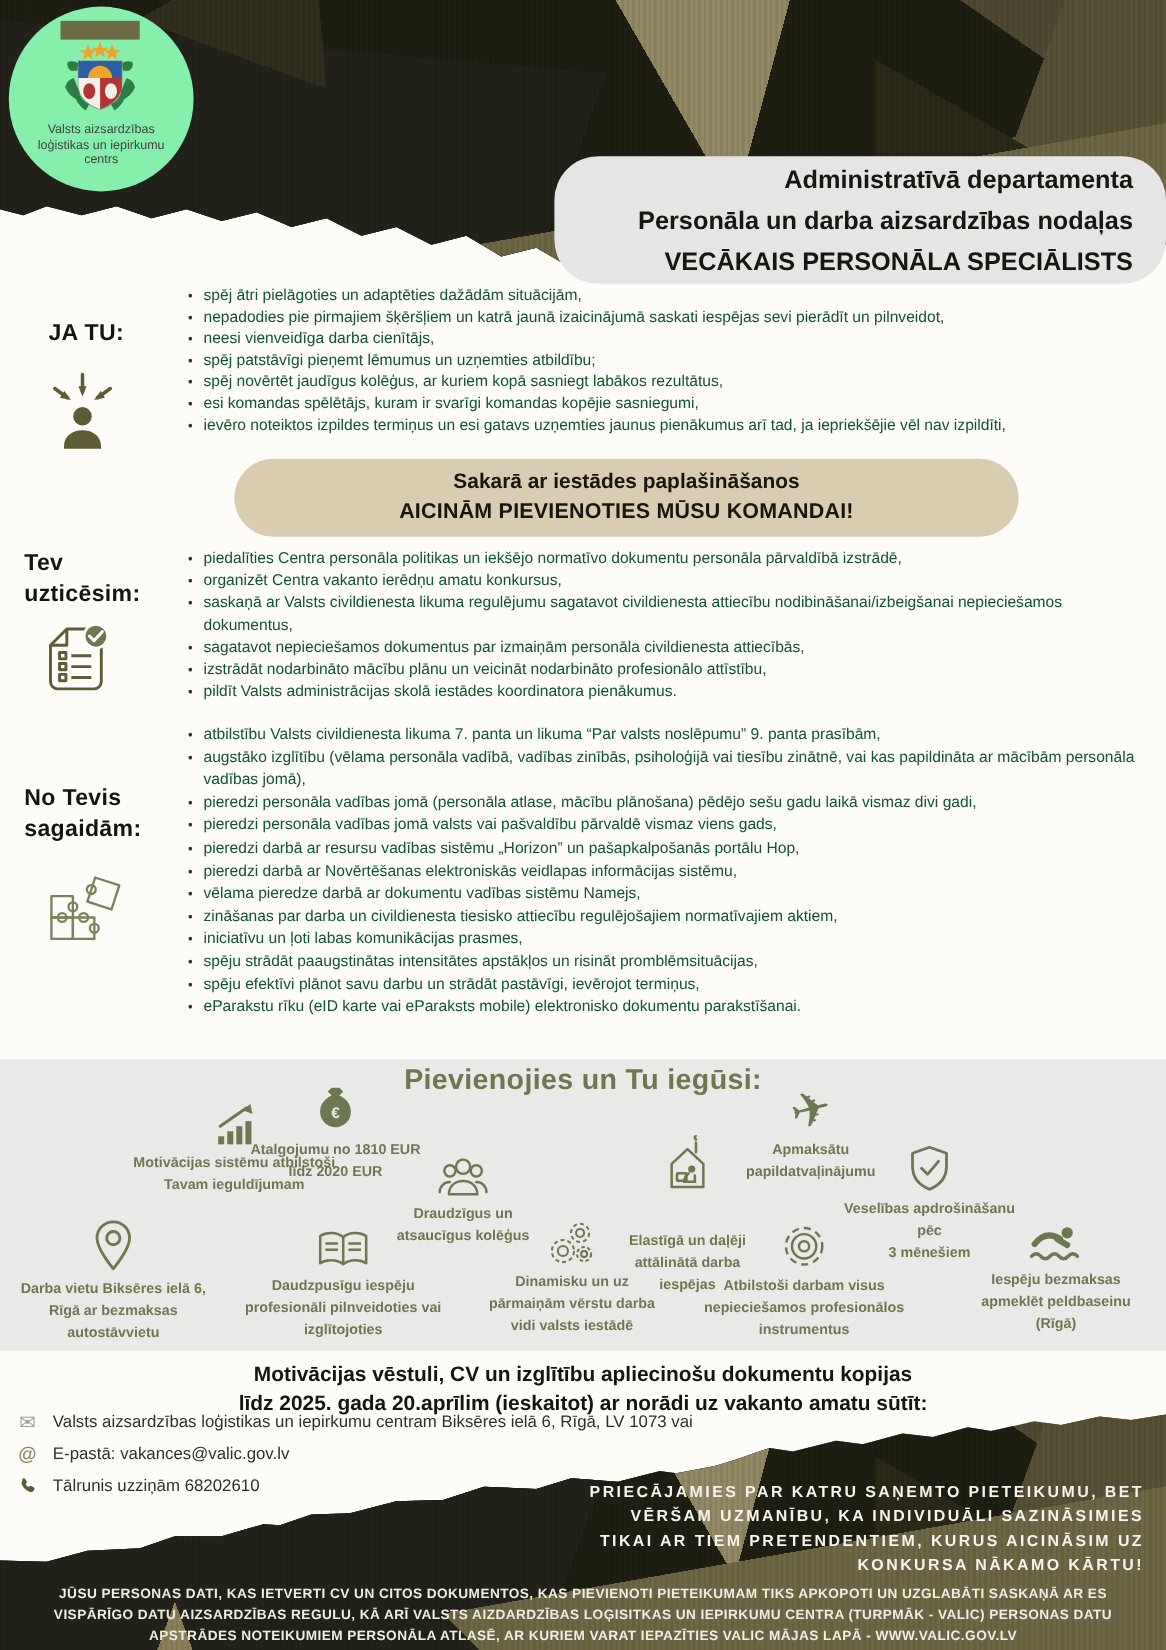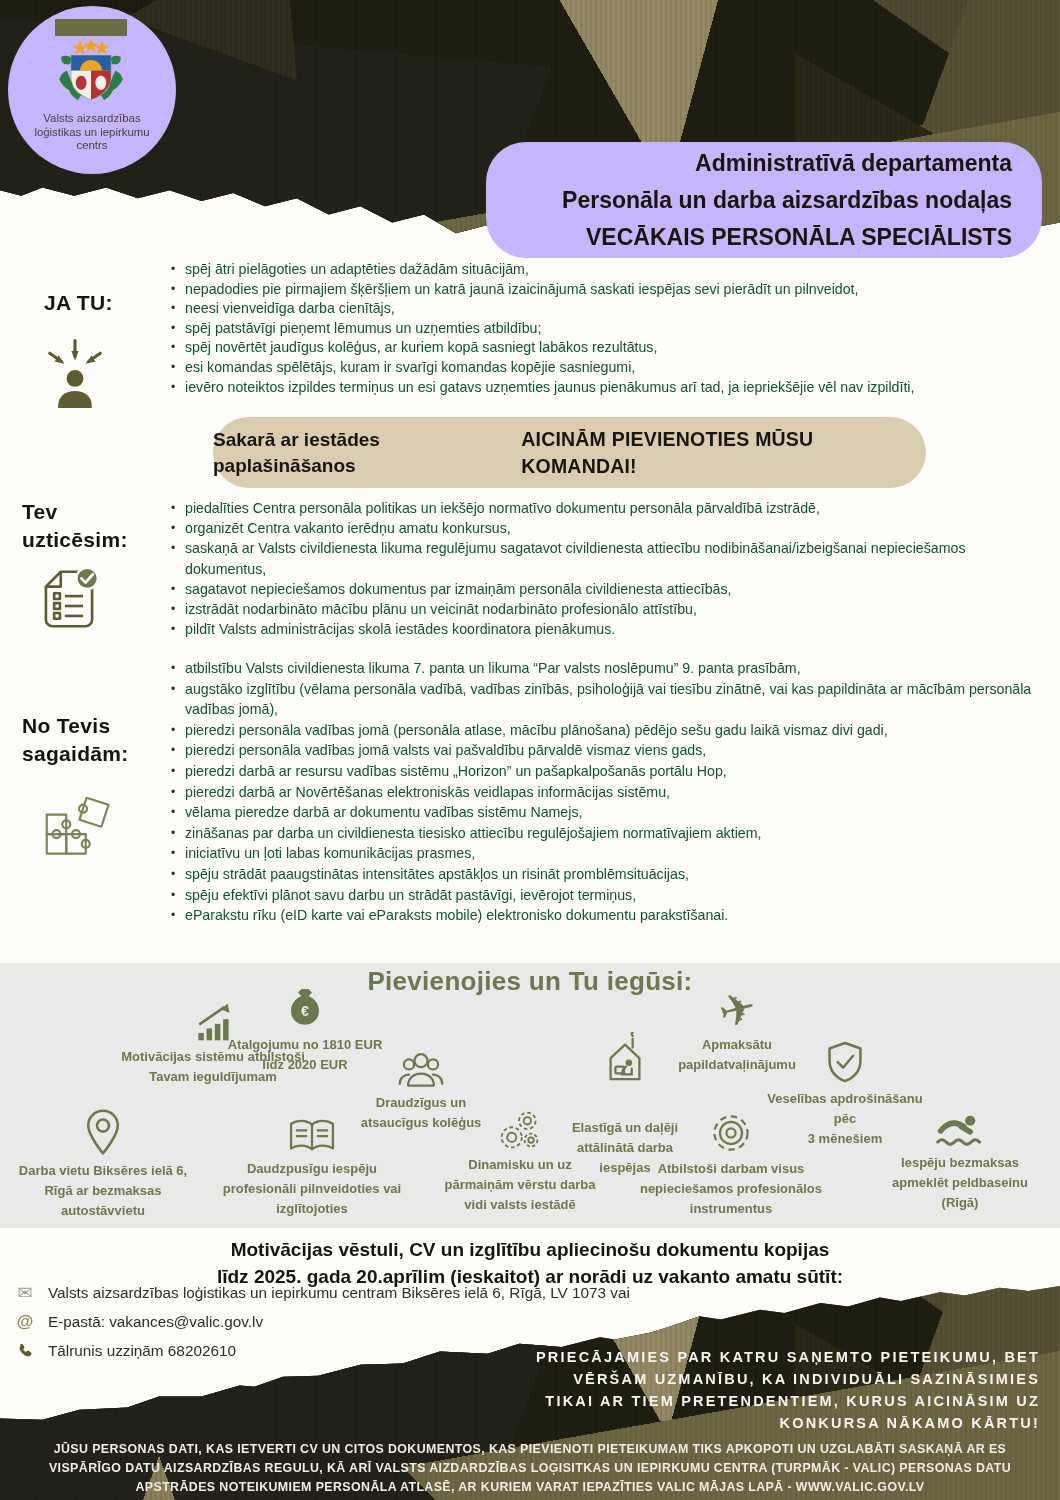--- a/index.html
+++ b/index.html
@@ -31,33 +31,33 @@
       37% 83%,34% 77%,31% 80%,28% 74%,25% 77%,22% 72%,19% 75%,16% 71%,13% 74%,10% 70%,
       7% 73%,4% 70%,2% 73%,0 71%);}
   .camo-bottom{top:1280px;height:220px;
     clip-path:polygon(0 100%,100% 100%,100% 2.7%,97% 5%,94.3% 3.5%,91% 7%,88.7% 5.5%,85% 9.5%,
       83% 8%,80% 12%,77.4% 10.5%,74% 15%,71.7% 13.5%,68% 18%,66% 16.5%,63% 21.5%,61.3% 24%,
       58% 27%,56.6% 26%,53% 30.5%,49% 29%,46% 33.5%,41.5% 32.5%,38% 38%,34% 38.5%,30% 43.5%,
       26.7% 44%,24% 48.5%,22.6% 48%,19% 53%,15% 53%,12% 58%,7.5% 59%,4% 63.5%,0 63%);}
 
   
   .logo-circle{position:absolute;left:8px;top:6px;width:168px;height:168px;border-radius:50%;
-    background:#c4b5fd;z-index:5;}
+    background:#86efac;z-index:5;}
   .logo-tab{position:absolute;left:47px;top:13px;width:72px;height:17px;background:#6b6b44;}
   .logo-arms{position:absolute;left:50px;top:32px;width:66px;height:72px;}
   .logo-text{position:absolute;left:8px;right:8px;top:106px;text-align:center;
     font-size:11.4px;line-height:13.5px;color:#424240;white-space:pre-line;}
 
   
-  .title-banner{position:absolute;left:486px;top:142px;width:556px;height:116px;background:#c4b5fd;
+  .title-banner{position:absolute;left:504px;top:142px;width:556px;height:116px;background:#e5e5e5;
     border-radius:40px;z-index:6;display:flex;align-items:center;justify-content:flex-end;}
   .title-banner .tb-text{padding-right:30px;text-align:right;font-size:23px;line-height:37px;
     font-weight:700;color:#17160f;white-space:pre-line;}
   .expansion-banner{position:absolute;left:213px;top:417px;width:713px;height:71px;background:#d9ccb0;
-    border-radius:36px;display:flex;align-items:center;justify-content:center;}
+    border-radius:36px;display:flex;flex-direction:column;align-items:center;justify-content:center;}
   .eb-line1{font-size:19px;font-weight:600;color:#17160f;line-height:26px;}
   .eb-line2{font-size:19.5px;font-weight:800;color:#17160f;line-height:27px;letter-spacing:.2px;}
 
   
   .section-label{position:absolute;font-size:21px;font-weight:700;color:#141411;
     line-height:28px;white-space:pre-line;letter-spacing:.3px;}
   .side-icon{position:absolute;}
   ul.bullets{position:absolute;left:170px;width:878px;margin:0;padding:0;list-style:none;
     font-size:14.2px;color:#14532d;}
   ul.bullets li{position:relative;padding-left:15px;}

